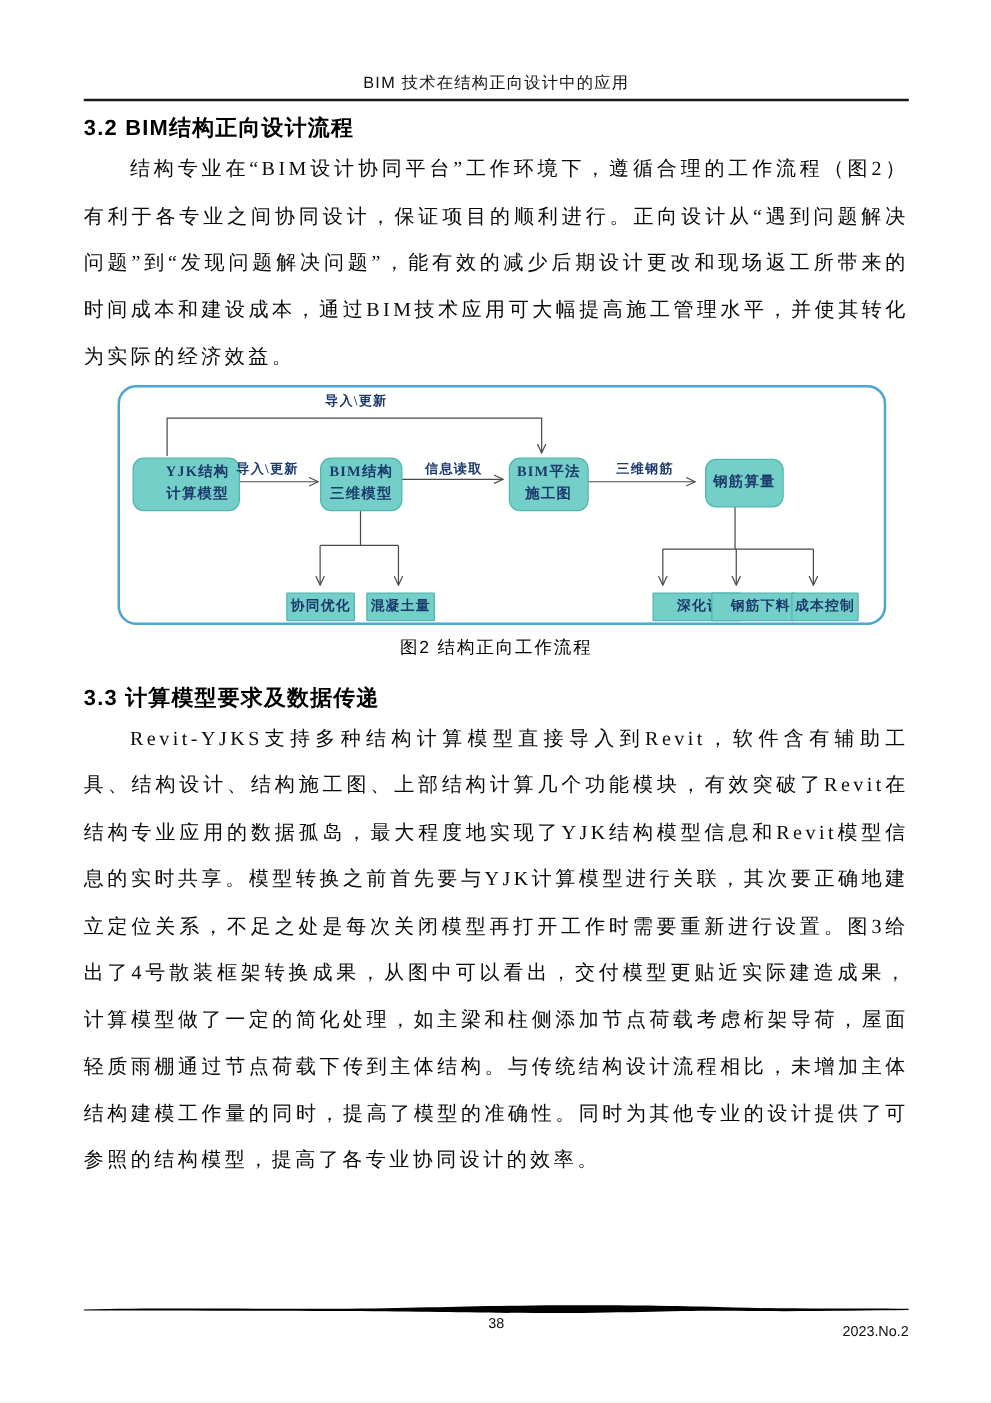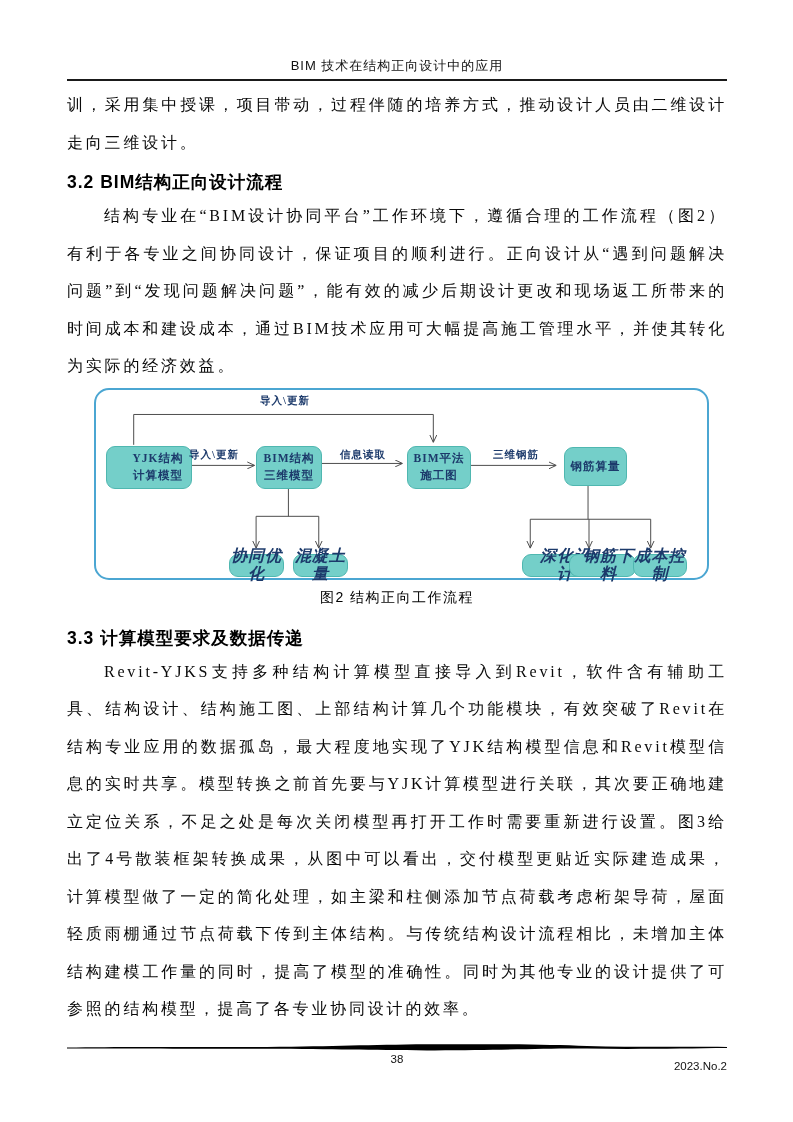--- a/index.html
+++ b/index.html
@@ -28,21 +28,21 @@
     border:2.5px solid var(--frame-border,#4ba6d2);border-radius:15px;background:#fff;
   }
   .diagram svg.arrows{position:absolute;left:0;top:0;width:100%;height:100%;}
   .node{
     position:absolute;display:flex;align-items:center;justify-content:center;text-align:center;
     background:var(--node-fill,#74cfc9);border:1px solid var(--node-border,#4fb7b0);
     color:var(--node-text,#1c3a6b);font-weight:bold;white-space:pre-line;
     font-family:"Liberation Serif","DejaVu Serif",serif;letter-spacing:1px;
   }
   .node.big{border-radius:9px;font-size:11.5px;line-height:1.45;}
-  .node.small{border-radius:9px;font-size:16px;line-height:1.1;font-style:italic;}
+  .node.small{border-radius:1px;font-size:11px;line-height:1.1;}
   .edge-label{
     position:absolute;transform:translateX(-50%);color:var(--node-text,#1c3a6b);
     font-size:10.5px;font-weight:bold;letter-spacing:1px;white-space:nowrap;
     font-family:"Liberation Serif","DejaVu Serif",serif;
   }
   .fig-caption{
     text-align:center;font-family:"Liberation Sans","DejaVu Sans",sans-serif;
     font-size:14px;letter-spacing:1.5px;margin-top:9px;color:#000;
   }
 
@@ -56,21 +56,20 @@
 </style>
 </head>
 <body>
 
 <div class="page">
   <div class="content">
 
     <div class="running-head">BIM 技术在结构正向设计中的应用</div>
     <div class="head-rule"></div>
 
-    <p class="para first">训，采用集中授课，项目带动，过程伴随的培养方式，推动设计人员由二维设计走向三维设计。</p>
 
     <h2 class="section-heading">3.2 BIM结构正向设计流程</h2>
 
     <p class="para indent">结构专业在“BIM设计协同平台”工作环境下，遵循合理的工作流程（图2）有利于各专业之间协同设计，保证项目的顺利进行。正向设计从“遇到问题解决问题”到“发现问题解决问题”，能有效的减少后期设计更改和现场返工所带来的时间成本和建设成本，通过BIM技术应用可大幅提高施工管理水平，并使其转化为实际的经济效益。</p>
 
     <figure class="figure" style="margin:3px 0 0 0;">
       <div class="diagram">
 
         <svg class="arrows" viewBox="0 0 615 192">
           <defs>

